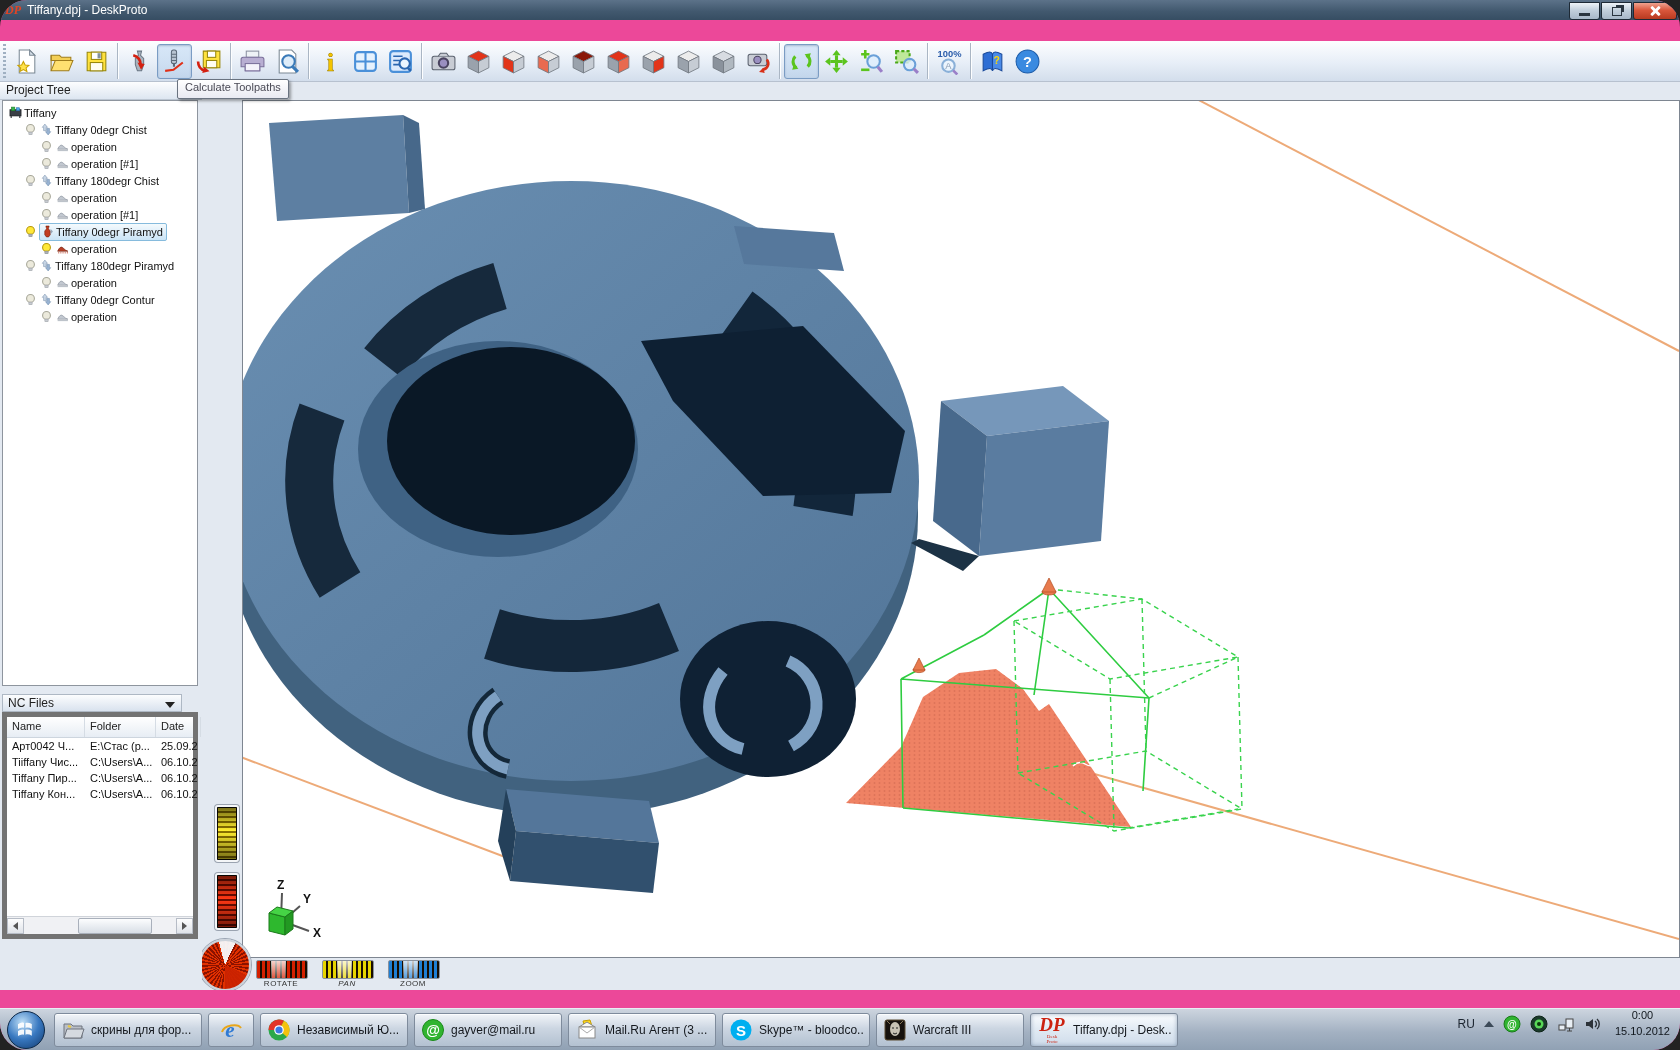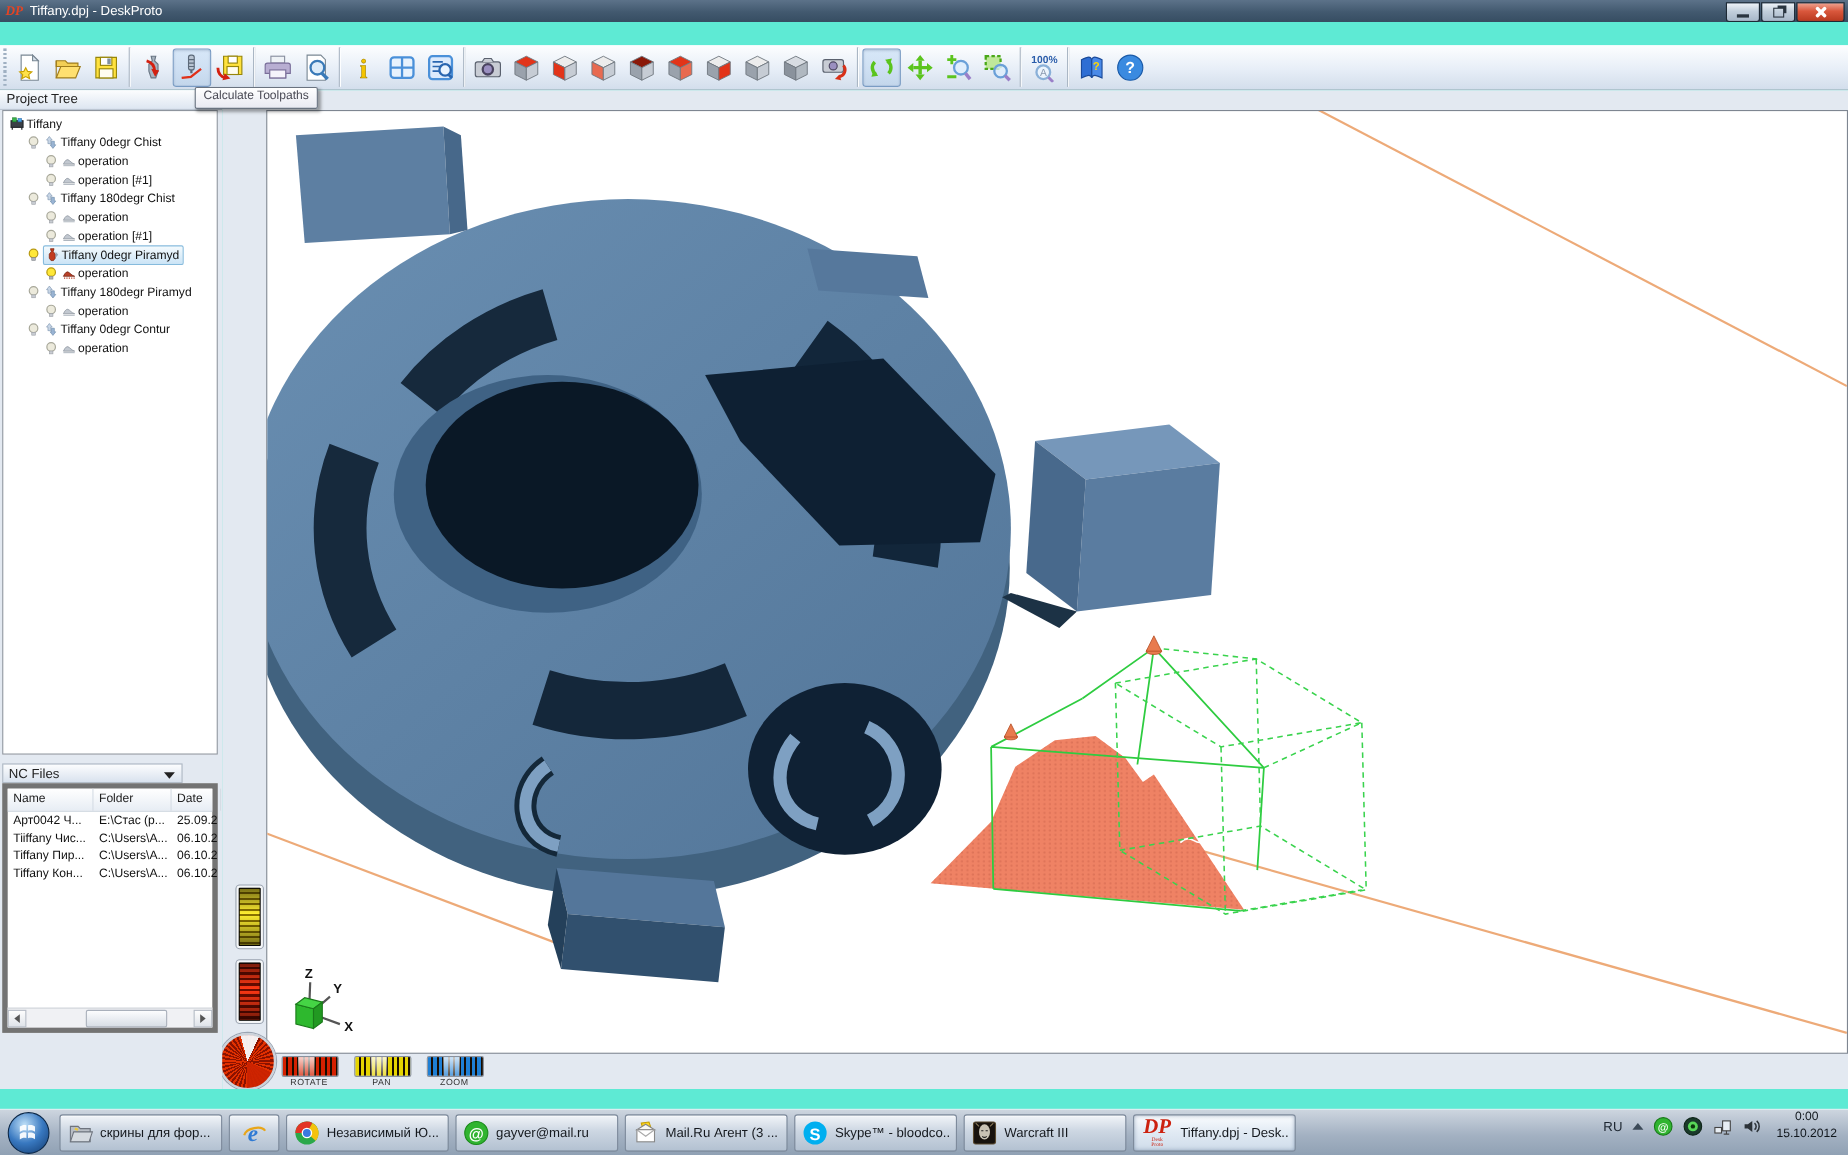--- a/index.html
+++ b/index.html
@@ -1,17 +1,17 @@
 <!DOCTYPE html>
 <html><head>
 <meta charset="utf-8">
 <style>
   html,body{margin:0;padding:0;background:#222;}
   .screen{position:relative;width:1680px;height:1050px;overflow:hidden;
-    font-family:"Liberation Sans","DejaVu Sans",sans-serif;background:#5eead4;
+    font-family:"Liberation Sans","DejaVu Sans",sans-serif;background:#ec4899;border-radius:27px;
     -webkit-font-smoothing:antialiased;}
   
   #titlebar{position:absolute;left:0;top:0;width:100%;height:20px;
     background:linear-gradient(#5c7289 0%,#41586f 55%,#36host 100%);
     background:linear-gradient(#5c7289 0%,#42596f 55%,#364d62 100%);
     color:#fff;font-size:12px;display:flex;align-items:center;}
   #titlebar .app-ico{margin:0 6px 0 5px;font-family:"Liberation Serif","DejaVu Serif",serif;
     font-weight:bold;font-style:italic;color:#e44424;font-size:12px;background:transparent;}
   .winbtns{position:absolute;right:3px;top:2px;display:flex;gap:1px;}
   .winbtn{width:29px;height:16px;border:1px solid #1d2935;border-radius:0 0 3px 3px;
@@ -45,21 +45,21 @@
   #left-panel{position:absolute;left:0;top:82px;width:202px;height:908px;background:#e3e9f1;}
   .panel-header{height:17px;line-height:17px;padding-left:6px;font-size:12px;color:#222;
     background:linear-gradient(#fcfdfe,#dde6f1);border-bottom:1px solid #bcc6d2;position:relative;}
   #tree-box{position:absolute;left:2px;top:18px;width:196px;height:586px;background:#fff;
     border:1px solid #8e959e;overflow:hidden;padding-top:3px;box-sizing:border-box;}
   .tree-row{height:17px;display:flex;align-items:center;font-size:11px;color:#111;white-space:nowrap;text-align:right;}
   .ticon{width:13px;height:13px;margin-right:2px;flex:none;display:inline-flex;}
   .ticon svg{width:13px;height:13px;}
   .row-inner{display:flex;align-items:center;height:16px;padding:0 3px 0 1px;border-radius:2px;}
   .row-inner.sel{background:linear-gradient(#f4fafd,#cbe4f6);border:1px solid #86bbdd;}
-  #nc-header{position:absolute;left:2px;top:612px;width:164px;height:18px;box-sizing:border-box;
+  #nc-header{position:absolute;left:2px;top:612px;width:180px;height:18px;box-sizing:border-box;
     background:linear-gradient(#fcfdfe,#d9e2ee);border:1px solid #aeb8c4;
     font-size:12px;color:#222;line-height:16px;padding-left:5px;}
   .dd-arrow{position:absolute;right:6px;top:7px;width:0;height:0;
     border-left:5px solid transparent;border-right:5px solid transparent;border-top:6px solid #222;}
   #nc-box{position:absolute;left:2px;top:630px;width:196px;height:227px;background:#fff;
     border:5px solid #737373;box-sizing:border-box;}
   .nc-cols{display:grid;grid-template-columns:78px 71px 45px;height:20px;
     background:linear-gradient(#ffffff,#e7edf4);border-bottom:1px solid #cdd5de;}
   .nc-cols span{font-size:11px;color:#222;line-height:19px;padding-left:5px;border-right:1px solid #d5dce4;}
   .nc-row{display:grid;grid-template-columns:78px 71px 45px;height:16px;}
@@ -715,21 +715,21 @@
       </div>
     <div class="gauge red" style="left:13px;top:791px;">
         <div class="fill"></div>
         <div class="shade"></div>
       </div>
     <div id="dial"></div>
     <div id="sliders">
         <div class="slider" style="left: 54px; top: 878px; --c: #d42000;"></div>
         <div class="slider-label" style="left: 54px; top: 897px;">ROTATE</div>
         <div class="slider" style="left: 120px; top: 878px; --c: #e6d400;"></div>
-        <div class="slider-label" style="left: 120px; top: 897px;">PAN</div>
+        <div class="slider-label" style="left: 120px; top: 897px; font-style: italic;">PAN</div>
         <div class="slider" style="left: 186px; top: 878px; --c: #1f7fd4;"></div>
         <div class="slider-label" style="left: 186px; top: 897px;">ZOOM</div>
       </div>
   </div>
 
 
   <div id="taskbar">
     <button id="start-btn">
       <svg viewBox="0 0 40 40">
         <defs>

